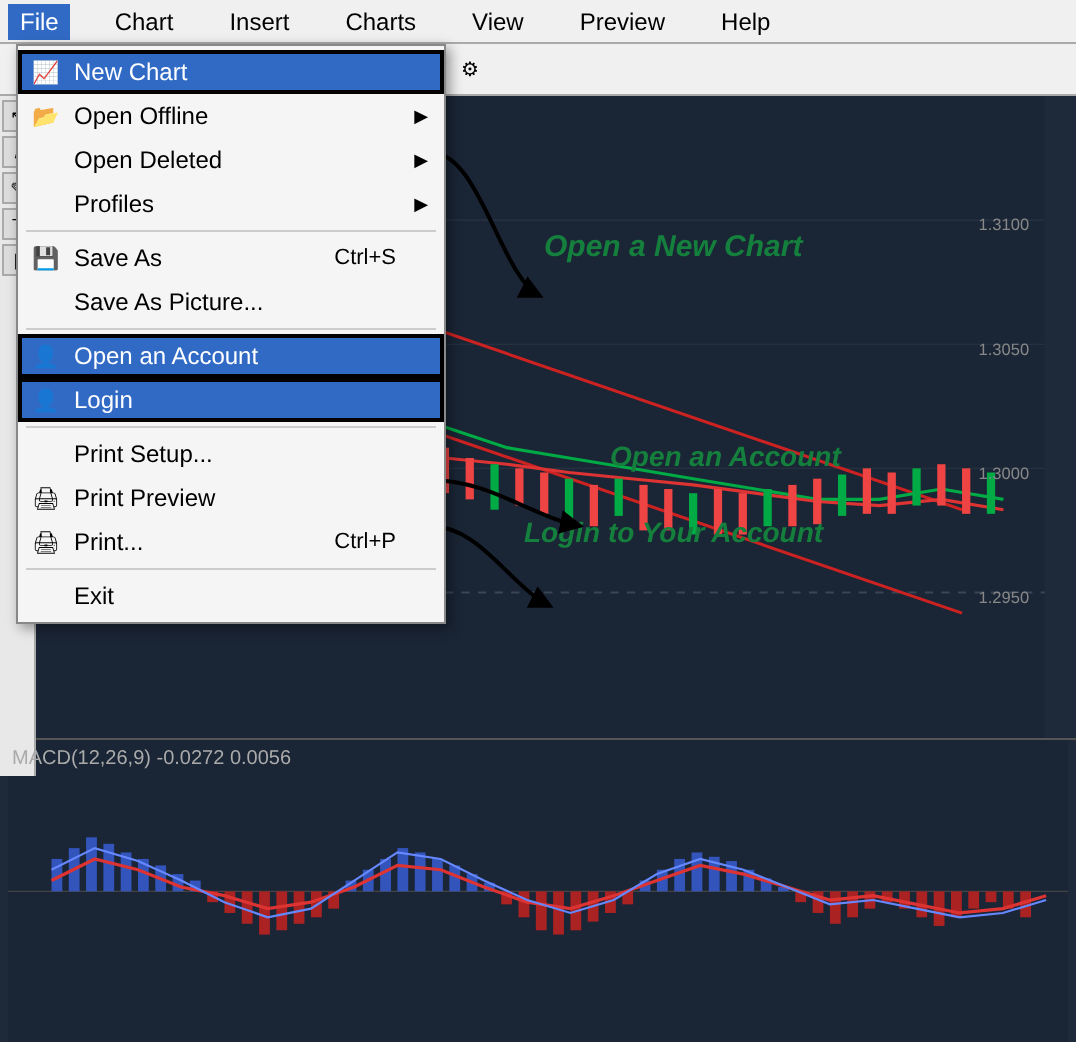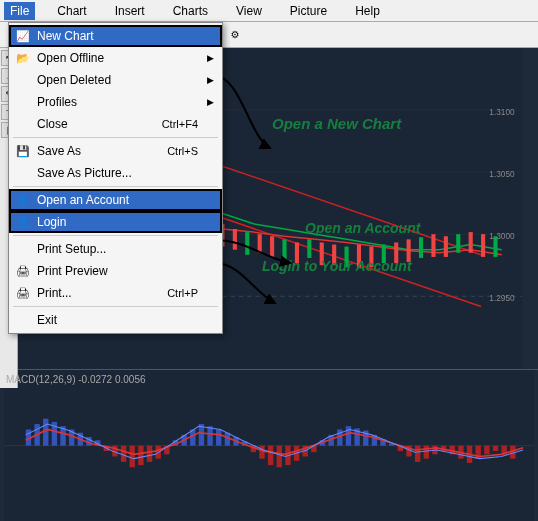--- a/index.html
+++ b/index.html
@@ -221,21 +221,21 @@
   </style>
 </head>
 <body>
 
 <div class="menubar">
   <span class="menubar-item file-active">File</span>
   <span class="menubar-item">Chart</span>
   <span class="menubar-item">Insert</span>
   <span class="menubar-item">Charts</span>
   <span class="menubar-item">View</span>
-  <span class="menubar-item">Picture</span>
+  <span class="menubar-item">Preview</span>
   <span class="menubar-item">Help</span>
 </div>
 
 <div class="toolbar">
   <button class="toolbar-btn">📄</button>
   <button class="toolbar-btn">📂</button>
   <button class="toolbar-btn">💾</button>
   <div class="toolbar-sep"></div>
   <button class="toolbar-btn">🖨</button>
   <div class="toolbar-sep"></div>
@@ -410,24 +410,20 @@
   </div>
 
   <div class="menu-item has-arrow">
     <span>Open Deleted</span>
   </div>
 
   <div class="menu-item has-arrow">
     <span>Profiles</span>
   </div>
 
-  <div class="menu-item">
-    <span>Close</span>
-    <span class="shortcut">Ctrl+F4</span>
-  </div>
   <div class="menu-separator"></div>
 
   <div class="menu-item">
     <span class="menu-icon">💾</span>
     <span>Save As</span>
     <span class="shortcut">Ctrl+S</span>
   </div>
 
   <div class="menu-item">
     <span>Save As Picture...</span>

